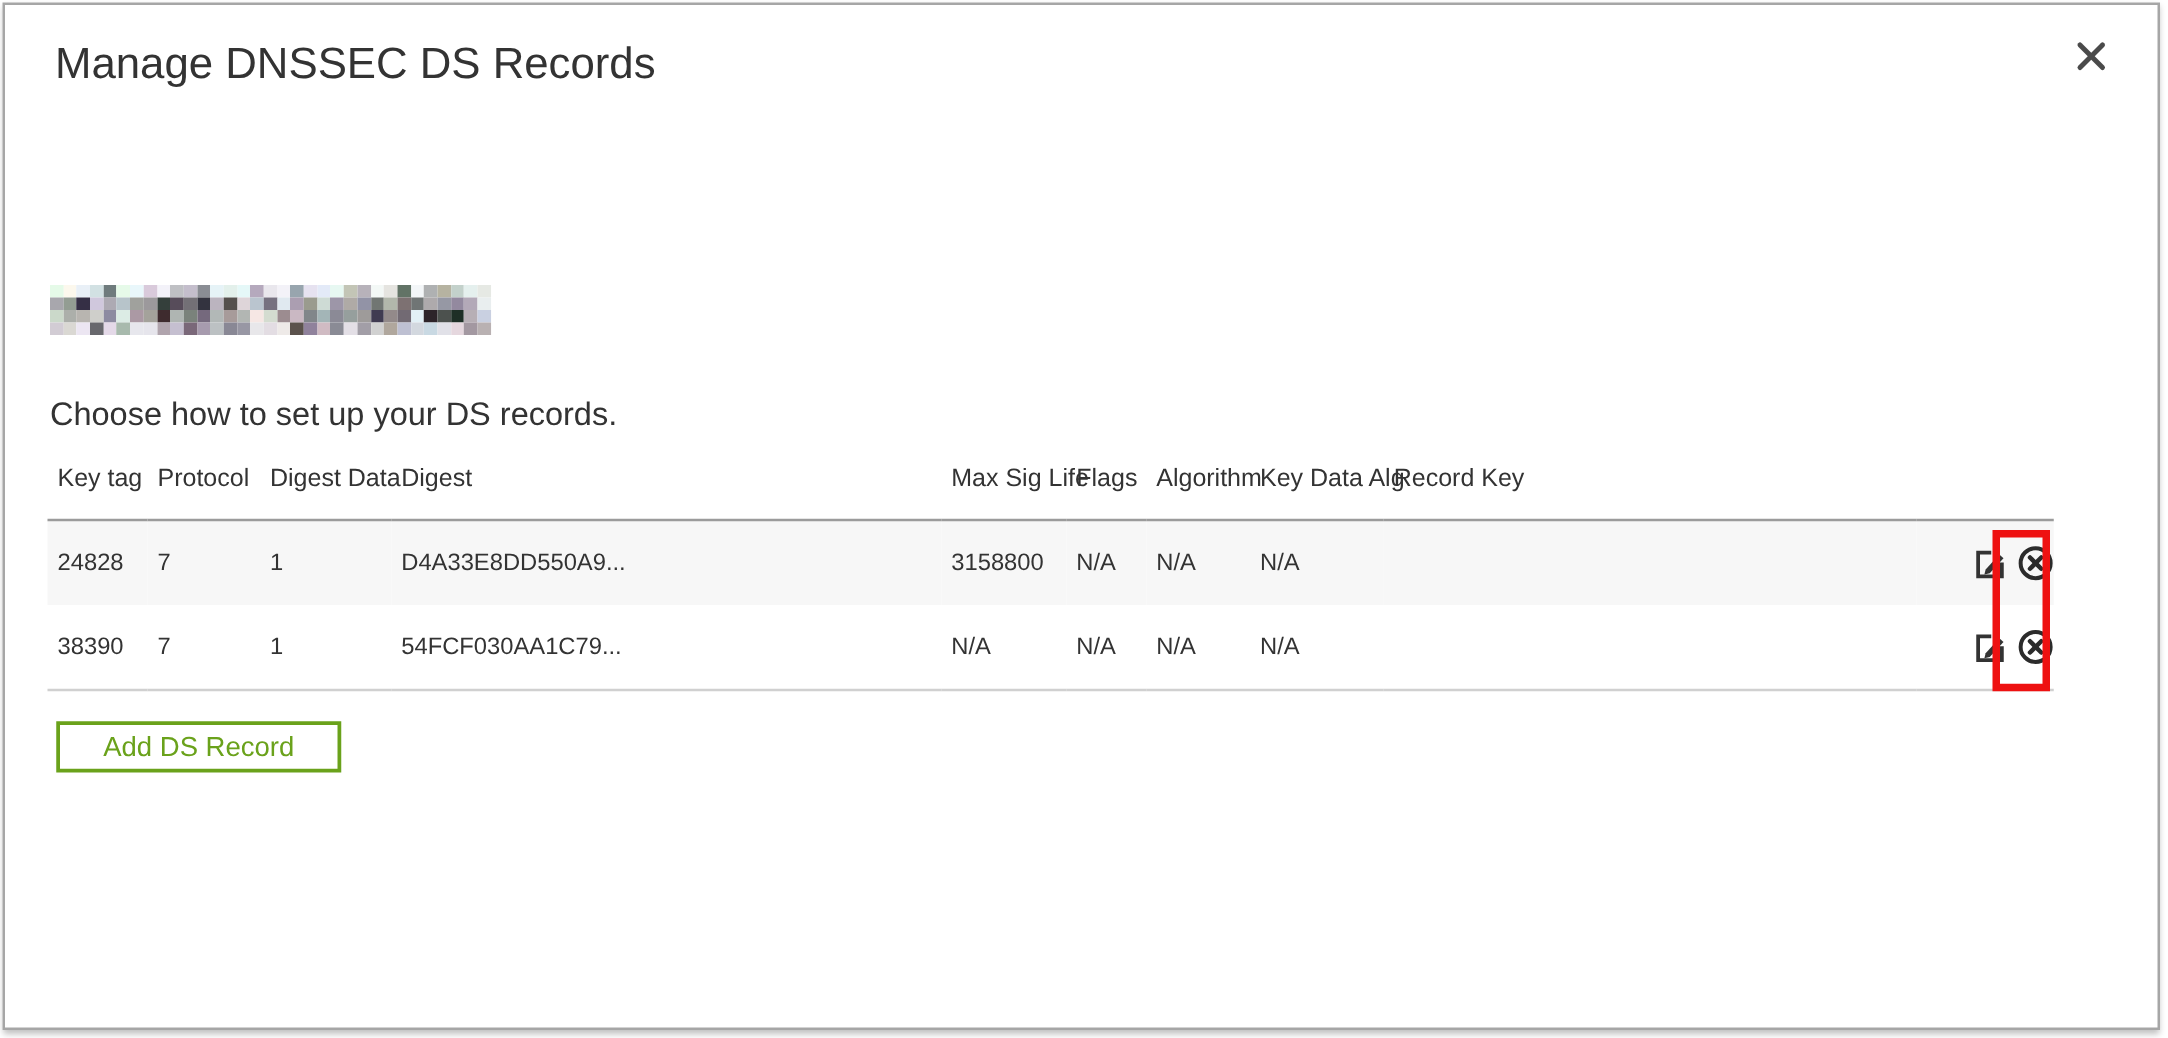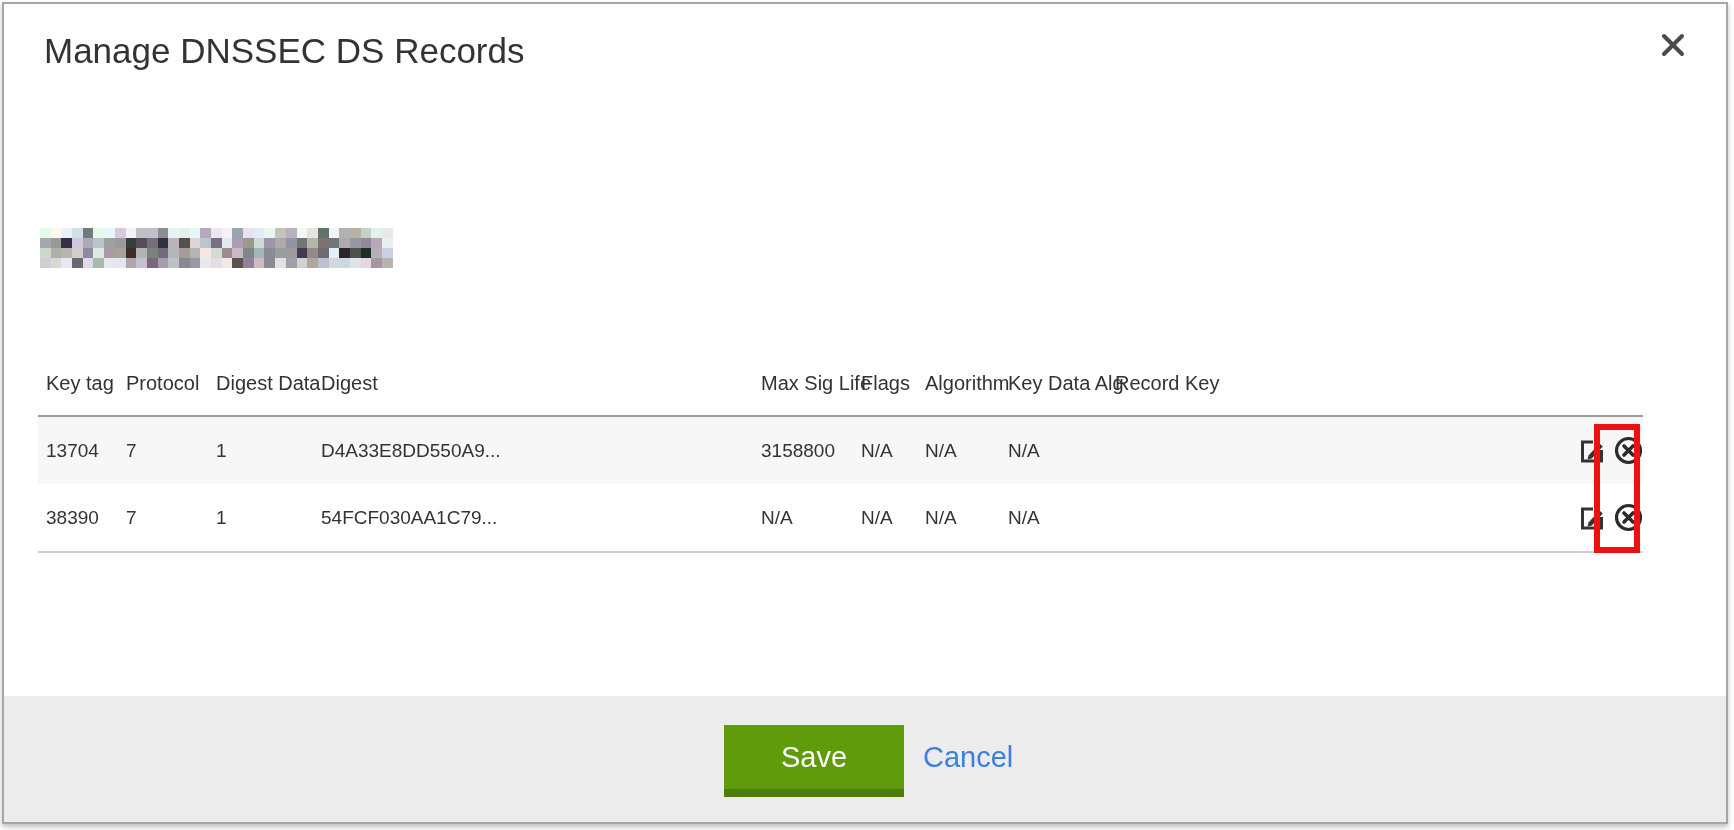--- a/index.html
+++ b/index.html
@@ -97,20 +97,21 @@
 
   <button class="close-btn" aria-label="Close">
     <svg width="26" height="26" viewBox="0 0 26 26">
       <line x1="4" y1="4" x2="22" y2="22" stroke="#4a4a4a" stroke-width="4" stroke-linecap="round"></line>
       <line x1="22" y1="4" x2="4" y2="22" stroke="#4a4a4a" stroke-width="4" stroke-linecap="round"></line>
     </svg>
   </button>
 
   <div class="redacted-domain" id="domain-mosaic"><span style="background: rgb(229, 250, 232);"></span><span style="background: rgb(252, 248, 237);"></span><span style="background: rgb(233, 240, 247);"></span><span style="background: rgb(210, 225, 227);"></span><span style="background: rgb(111, 123, 125);"></span><span style="background: rgb(230, 250, 233);"></span><span style="background: rgb(233, 247, 251);"></span><span style="background: rgb(217, 202, 219);"></span><span style="background: rgb(243, 242, 249);"></span><span style="background: rgb(191, 192, 196);"></span><span style="background: rgb(196, 190, 204);"></span><span style="background: rgb(138, 141, 148);"></span><span style="background: rgb(230, 243, 247);"></span><span style="background: rgb(227, 240, 235);"></span><span style="background: rgb(229, 248, 248);"></span><span style="background: rgb(181, 169, 189);"></span><span style="background: rgb(233, 231, 237);"></span><span style="background: rgb(243, 242, 248);"></span><span style="background: rgb(152, 165, 174);"></span><span style="background: rgb(230, 226, 240);"></span><span style="background: rgb(227, 234, 248);"></span><span style="background: rgb(231, 248, 242);"></span><span style="background: rgb(195, 197, 182);"></span><span style="background: rgb(183, 178, 186);"></span><span style="background: rgb(243, 248, 246);"></span><span style="background: rgb(229, 228, 224);"></span><span style="background: rgb(98, 115, 102);"></span><span style="background: rgb(243, 246, 248);"></span><span style="background: rgb(175, 177, 178);"></span><span style="background: rgb(182, 179, 161);"></span><span style="background: rgb(195, 209, 203);"></span><span style="background: rgb(229, 240, 238);"></span><span style="background: rgb(230, 233, 228);"></span><span style="background: rgb(168, 167, 173);"></span><span style="background: rgb(147, 157, 147);"></span><span style="background: rgb(53, 47, 69);"></span><span style="background: rgb(208, 200, 221);"></span><span style="background: rgb(173, 170, 179);"></span><span style="background: rgb(183, 196, 202);"></span><span style="background: rgb(160, 161, 157);"></span><span style="background: rgb(156, 153, 156);"></span><span style="background: rgb(52, 63, 59);"></span><span style="background: rgb(87, 76, 90);"></span><span style="background: rgb(115, 112, 118);"></span><span style="background: rgb(51, 51, 63);"></span><span style="background: rgb(187, 180, 191);"></span><span style="background: rgb(85, 80, 77);"></span><span style="background: rgb(222, 213, 217);"></span><span style="background: rgb(186, 197, 207);"></span><span style="background: rgb(118, 113, 128);"></span><span style="background: rgb(224, 233, 240);"></span><span style="background: rgb(171, 158, 177);"></span><span style="background: rgb(154, 155, 142);"></span><span style="background: rgb(206, 219, 213);"></span><span style="background: rgb(157, 150, 168);"></span><span style="background: rgb(175, 170, 166);"></span><span style="background: rgb(146, 147, 166);"></span><span style="background: rgb(113, 118, 115);"></span><span style="background: rgb(178, 183, 171);"></span><span style="background: rgb(125, 113, 114);"></span><span style="background: rgb(112, 117, 117);"></span><span style="background: rgb(174, 170, 172);"></span><span style="background: rgb(150, 152, 164);"></span><span style="background: rgb(147, 137, 159);"></span><span style="background: rgb(179, 169, 184);"></span><span style="background: rgb(233, 238, 239);"></span><span style="background: rgb(203, 217, 202);"></span><span style="background: rgb(172, 175, 170);"></span><span style="background: rgb(184, 181, 176);"></span><span style="background: rgb(207, 207, 203);"></span><span style="background: rgb(141, 139, 161);"></span><span style="background: rgb(220, 236, 229);"></span><span style="background: rgb(171, 153, 164);"></span><span style="background: rgb(164, 162, 155);"></span><span style="background: rgb(62, 43, 46);"></span><span style="background: rgb(175, 181, 178);"></span><span style="background: rgb(122, 130, 123);"></span><span style="background: rgb(117, 105, 125);"></span><span style="background: rgb(178, 184, 183);"></span><span style="background: rgb(167, 155, 154);"></span><span style="background: rgb(178, 182, 179);"></span><span style="background: rgb(246, 231, 228);"></span><span style="background: rgb(212, 220, 208);"></span><span style="background: rgb(156, 140, 144);"></span><span style="background: rgb(202, 184, 195);"></span><span style="background: rgb(129, 134, 138);"></span><span style="background: rgb(163, 181, 183);"></span><span style="background: rgb(139, 138, 150);"></span><span style="background: rgb(150, 159, 157);"></span><span style="background: rgb(158, 155, 154);"></span><span style="background: rgb(64, 59, 81);"></span><span style="background: rgb(147, 138, 138);"></span><span style="background: rgb(114, 106, 115);"></span><span style="background: rgb(226, 240, 246);"></span><span style="background: rgb(45, 36, 42);"></span><span style="background: rgb(76, 81, 78);"></span><span style="background: rgb(30, 47, 38);"></span><span style="background: rgb(183, 175, 181);"></span><span style="background: rgb(201, 208, 225);"></span><span style="background: rgb(210, 204, 212);"></span><span style="background: rgb(218, 216, 211);"></span><span style="background: rgb(236, 230, 242);"></span><span style="background: rgb(104, 104, 109);"></span><span style="background: rgb(228, 217, 232);"></span><span style="background: rgb(168, 186, 173);"></span><span style="background: rgb(231, 231, 237);"></span><span style="background: rgb(230, 229, 236);"></span><span style="background: rgb(176, 164, 173);"></span><span style="background: rgb(197, 191, 208);"></span><span style="background: rgb(122, 104, 121);"></span><span style="background: rgb(167, 155, 174);"></span><span style="background: rgb(188, 193, 195);"></span><span style="background: rgb(137, 136, 149);"></span><span style="background: rgb(152, 151, 164);"></span><span style="background: rgb(232, 231, 234);"></span><span style="background: rgb(227, 221, 227);"></span><span style="background: rgb(238, 234, 232);"></span><span style="background: rgb(91, 82, 76);"></span><span style="background: rgb(144, 130, 156);"></span><span style="background: rgb(208, 187, 195);"></span><span style="background: rgb(138, 139, 149);"></span><span style="background: rgb(227, 223, 230);"></span><span style="background: rgb(162, 158, 167);"></span><span style="background: rgb(209, 209, 209);"></span><span style="background: rgb(176, 167, 157);"></span><span style="background: rgb(190, 192, 210);"></span><span style="background: rgb(211, 216, 223);"></span><span style="background: rgb(201, 217, 227);"></span><span style="background: rgb(225, 225, 232);"></span><span style="background: rgb(229, 215, 222);"></span><span style="background: rgb(163, 152, 161);"></span><span style="background: rgb(185, 177, 178);"></span></div>
 
+  <p class="instruction">Choose how to set up your DS records.</p>
 
   <div class="table-wrap">
     <table class="ds-table">
       <colgroup>
         <col style="width:80px">
           <col style="width:90px">
           <col style="width:105px">
         <col style="width:440px">
           <col style="width:100px">
           <col style="width:64px">
@@ -128,21 +129,21 @@
           <th>Max Sig Life</th>
           <th>Flags</th>
           <th>Algorithm</th>
           <th>Key Data Alg</th>
           <th>Record Key</th>
           <th></th>
         </tr>
       </thead>
       <tbody>
         <tr class="row-odd">
-          <td>13704</td>
+          <td>24828</td>
           <td>7</td>
           <td>1</td>
           <td>D4A33E8DD550A9...</td>
           <td>3158800</td>
           <td>N/A</td>
           <td>N/A</td>
           <td>N/A</td>
           <td></td>
           <td class="actions">
             <button class="icon-btn edit" aria-label="Edit">
@@ -185,19 +186,16 @@
               </svg>
             </button>
           </td>
         </tr>
       </tbody>
     </table>
   </div>
 
   <div class="annotation-box"></div>
 
-
-  <div class="modal-footer">
-    <button class="save-btn">Save</button>
-    <a class="cancel-link">Cancel</a>
-  </div>
+  <button class="add-btn">Add DS Record</button>
+
 
 </div>
 
 </body></html>

